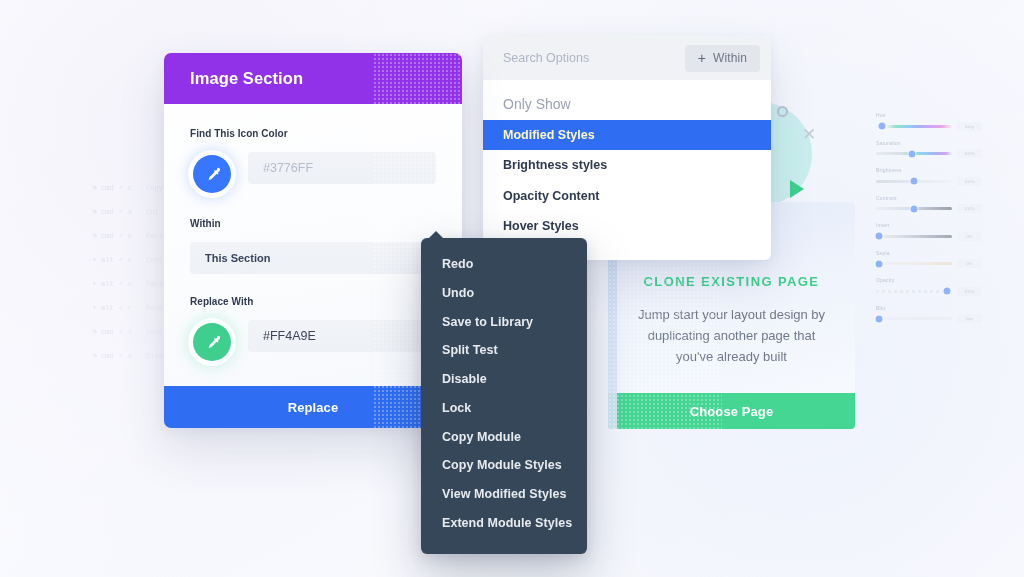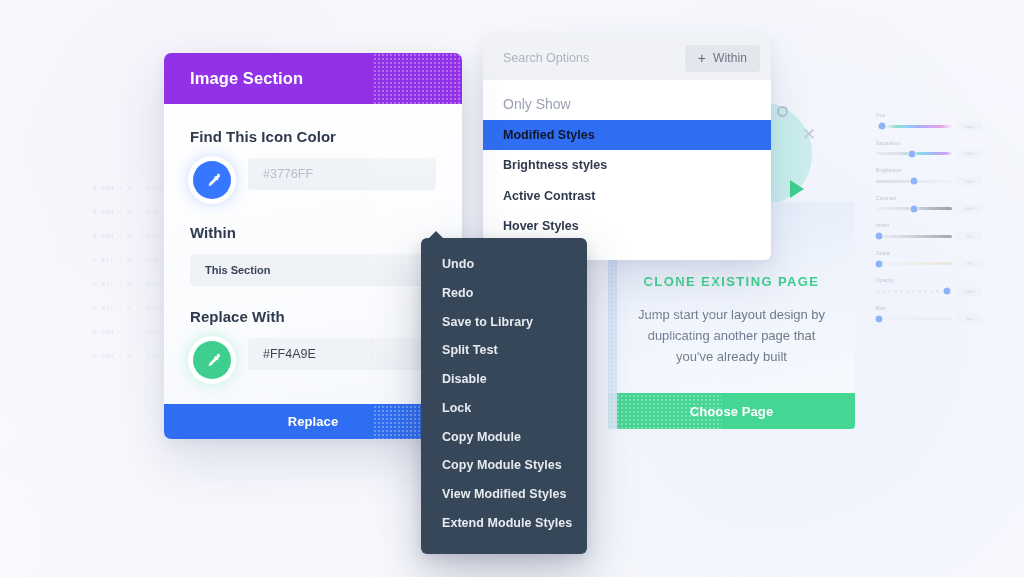--- a/index.html
+++ b/index.html
@@ -64,21 +64,21 @@
     height: 51px;
     background: #9232e8;
     display: flex;
     align-items: center;
     padding: 0 26px;
   }
   #is-title { color: #ffffff; font-size: 16.5px; font-weight: bold; letter-spacing: 0.1px; }
   #is-body { padding: 24px 26px 0 26px; }
 
   .is-label {
-    font-size: 15px;
+    font-size: 10px;
     font-weight: bold;
     color: #2f3a4f;
     margin-bottom: 13px;
     letter-spacing: 0.05px;
   }
   .is-row { display: flex; align-items: flex-start; gap: 14px; margin-bottom: 22px; }
 
   .dropper {
     position: relative;
     width: 44px; height: 44px;
@@ -123,21 +123,21 @@
     background: linear-gradient(180deg, #f1f3f7 0%, #eef1f6 100%);
     display: flex; align-items: center;
     padding: 0 15px;
     font-size: 11px;
     font-weight: bold;
     color: #39445a;
     margin-bottom: 22px;
   }
 
   #replace-button {
-    height: 35px;
+    height: 42px;
     background: #2f6ef2;
     color: #ffffff;
     font-size: 13px;
     font-weight: bold;
     display: flex; align-items: center; justify-content: center;
     letter-spacing: 0.1px;
   }
 
   
   #search-panel {
@@ -177,21 +177,21 @@
     color: #9aa2b1;
     padding: 7px 20px 8px 20px;
   }
   .opt-item {
     font-size: 12.5px;
     font-weight: bold;
     color: #2f3a4f;
     padding: 8px 20px;
     line-height: 1.15;
   }
-  .opt-item.active { background: #2f6ef2; color: #0f172a; }
+  .opt-item.active { background: #2f6ef2; color: #fef9c3; }
 
   
   #context-menu {
     position: absolute;
     left: 421px;
     top: 238px;
     width: 166px;
     border-radius: 6px;
     background: #36475a;
     box-shadow: 0 22px 48px rgba(40,52,78,0.26), 0 4px 14px rgba(40,52,78,0.15);
@@ -532,21 +532,21 @@
       <div id="filter-button">
         <span id="filter-plus">+</span>
         <span id="filter-label">Within</span>
       </div>
     </div>
     <div id="search-list">
       <div class="opt-heading">Only Show</div>
 
     <div class="opt-item active">Modified Styles</div>
         <div class="opt-item">Brightness styles</div>
-        <div class="opt-item">Active Contrast</div>
+        <div class="opt-item">Opacity Content</div>
         <div class="opt-item">Hover Styles</div>
       </div>
   </div>
 
   <div id="image-settings">
     <div id="is-header">
       <span id="is-title">Image Section</span>
     </div>
     <div id="is-body">
 
@@ -580,22 +580,22 @@
     </div>
     <div id="replace-button">
       <div class="dots-right"></div>
       <span>Replace</span>
     </div>
   </div>
 
   <div id="context-menu">
     <div id="context-notch"></div>
 
-  <div class="cm-item">Undo</div>
-      <div class="cm-item">Redo</div>
+  <div class="cm-item">Redo</div>
+      <div class="cm-item">Undo</div>
       <div class="cm-item">Save to Library</div>
       <div class="cm-item">Split Test</div>
       <div class="cm-item">Disable</div>
       <div class="cm-item">Lock</div>
       <div class="cm-item">Copy Module</div>
       <div class="cm-item">Copy Module Styles</div>
       <div class="cm-item">View Modified Styles</div>
       <div class="cm-item">Extend Module Styles</div>
     </div>
 

